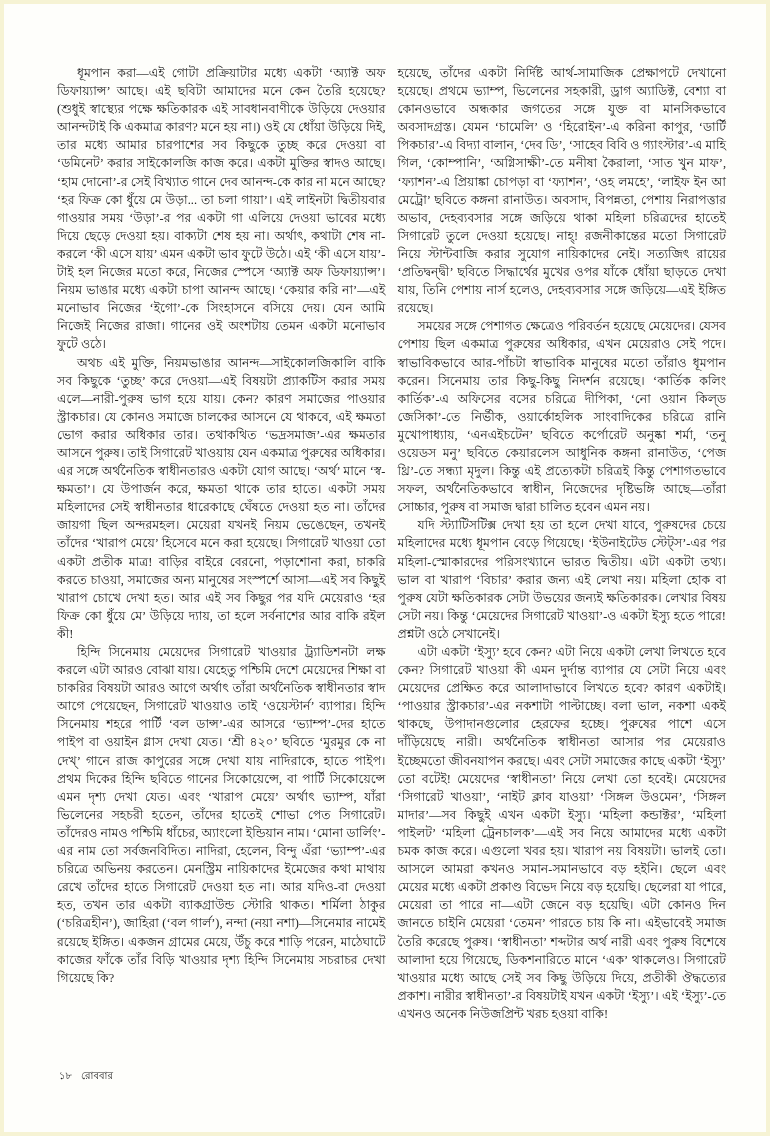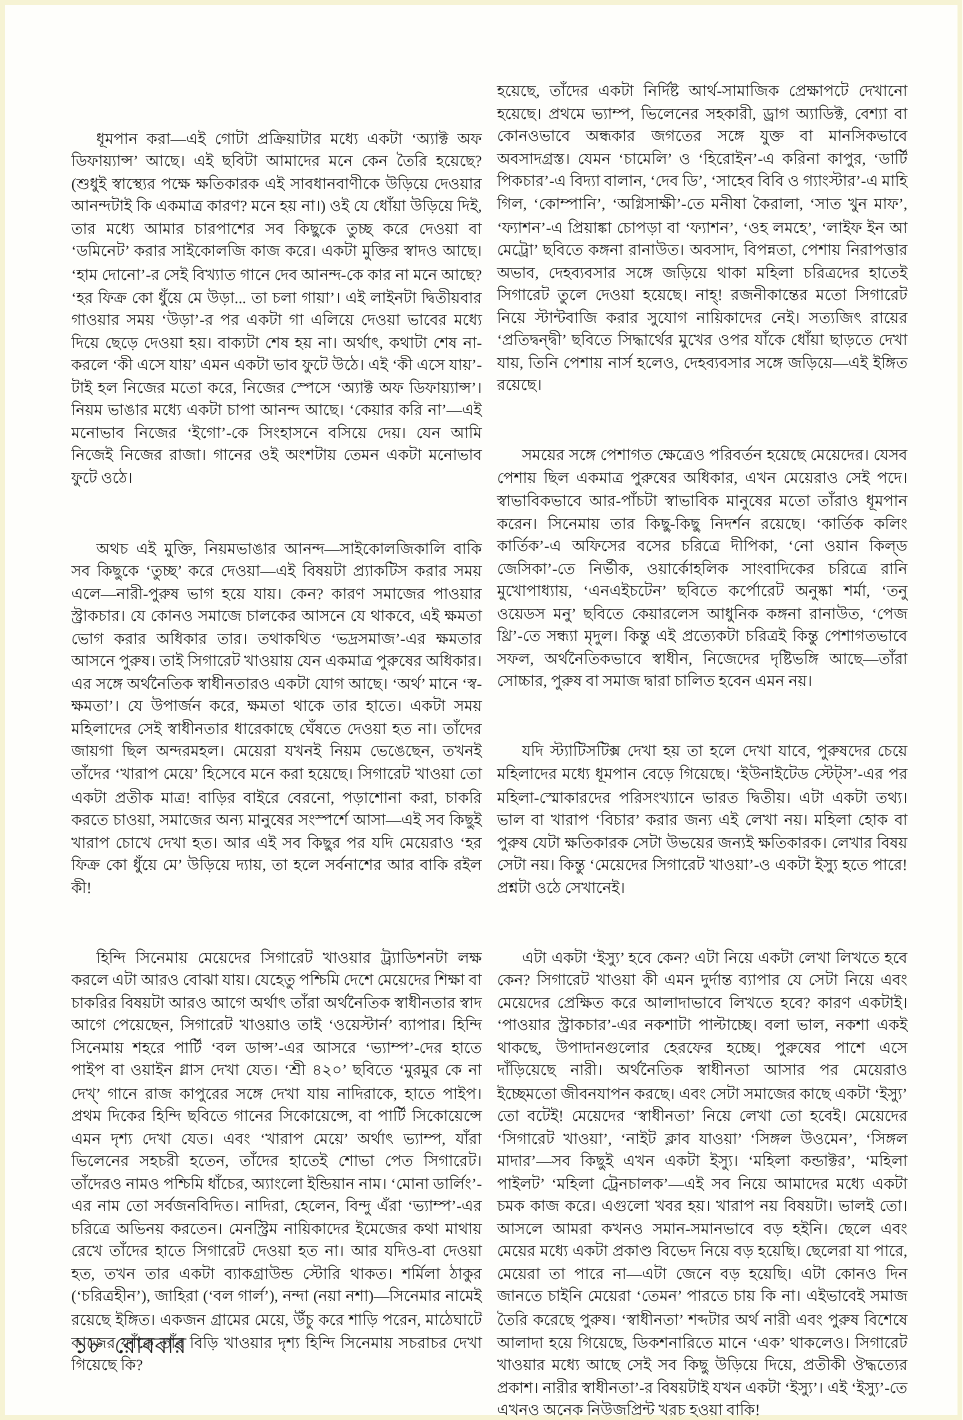--- a/index.html
+++ b/index.html
@@ -29,27 +29,26 @@
   .column {
     font-size: 12.4px;
     line-height: 18.1px;
     text-align: justify;
   }
   .column p {
     margin: 0;
   }
   .column p.indent {
     text-indent: 20px;
-    margin-top: 38px;
   }
   .footer {
     position: absolute;
     left: 59px;
     top: 1068px;
-    font-size: 18px;
+    font-size: 10px;
     line-height: 16px;
     display: flex;
     gap: 9px;
     align-items: baseline;
     color: #222;
   }
 </style>
 </head>
 <body>
 

